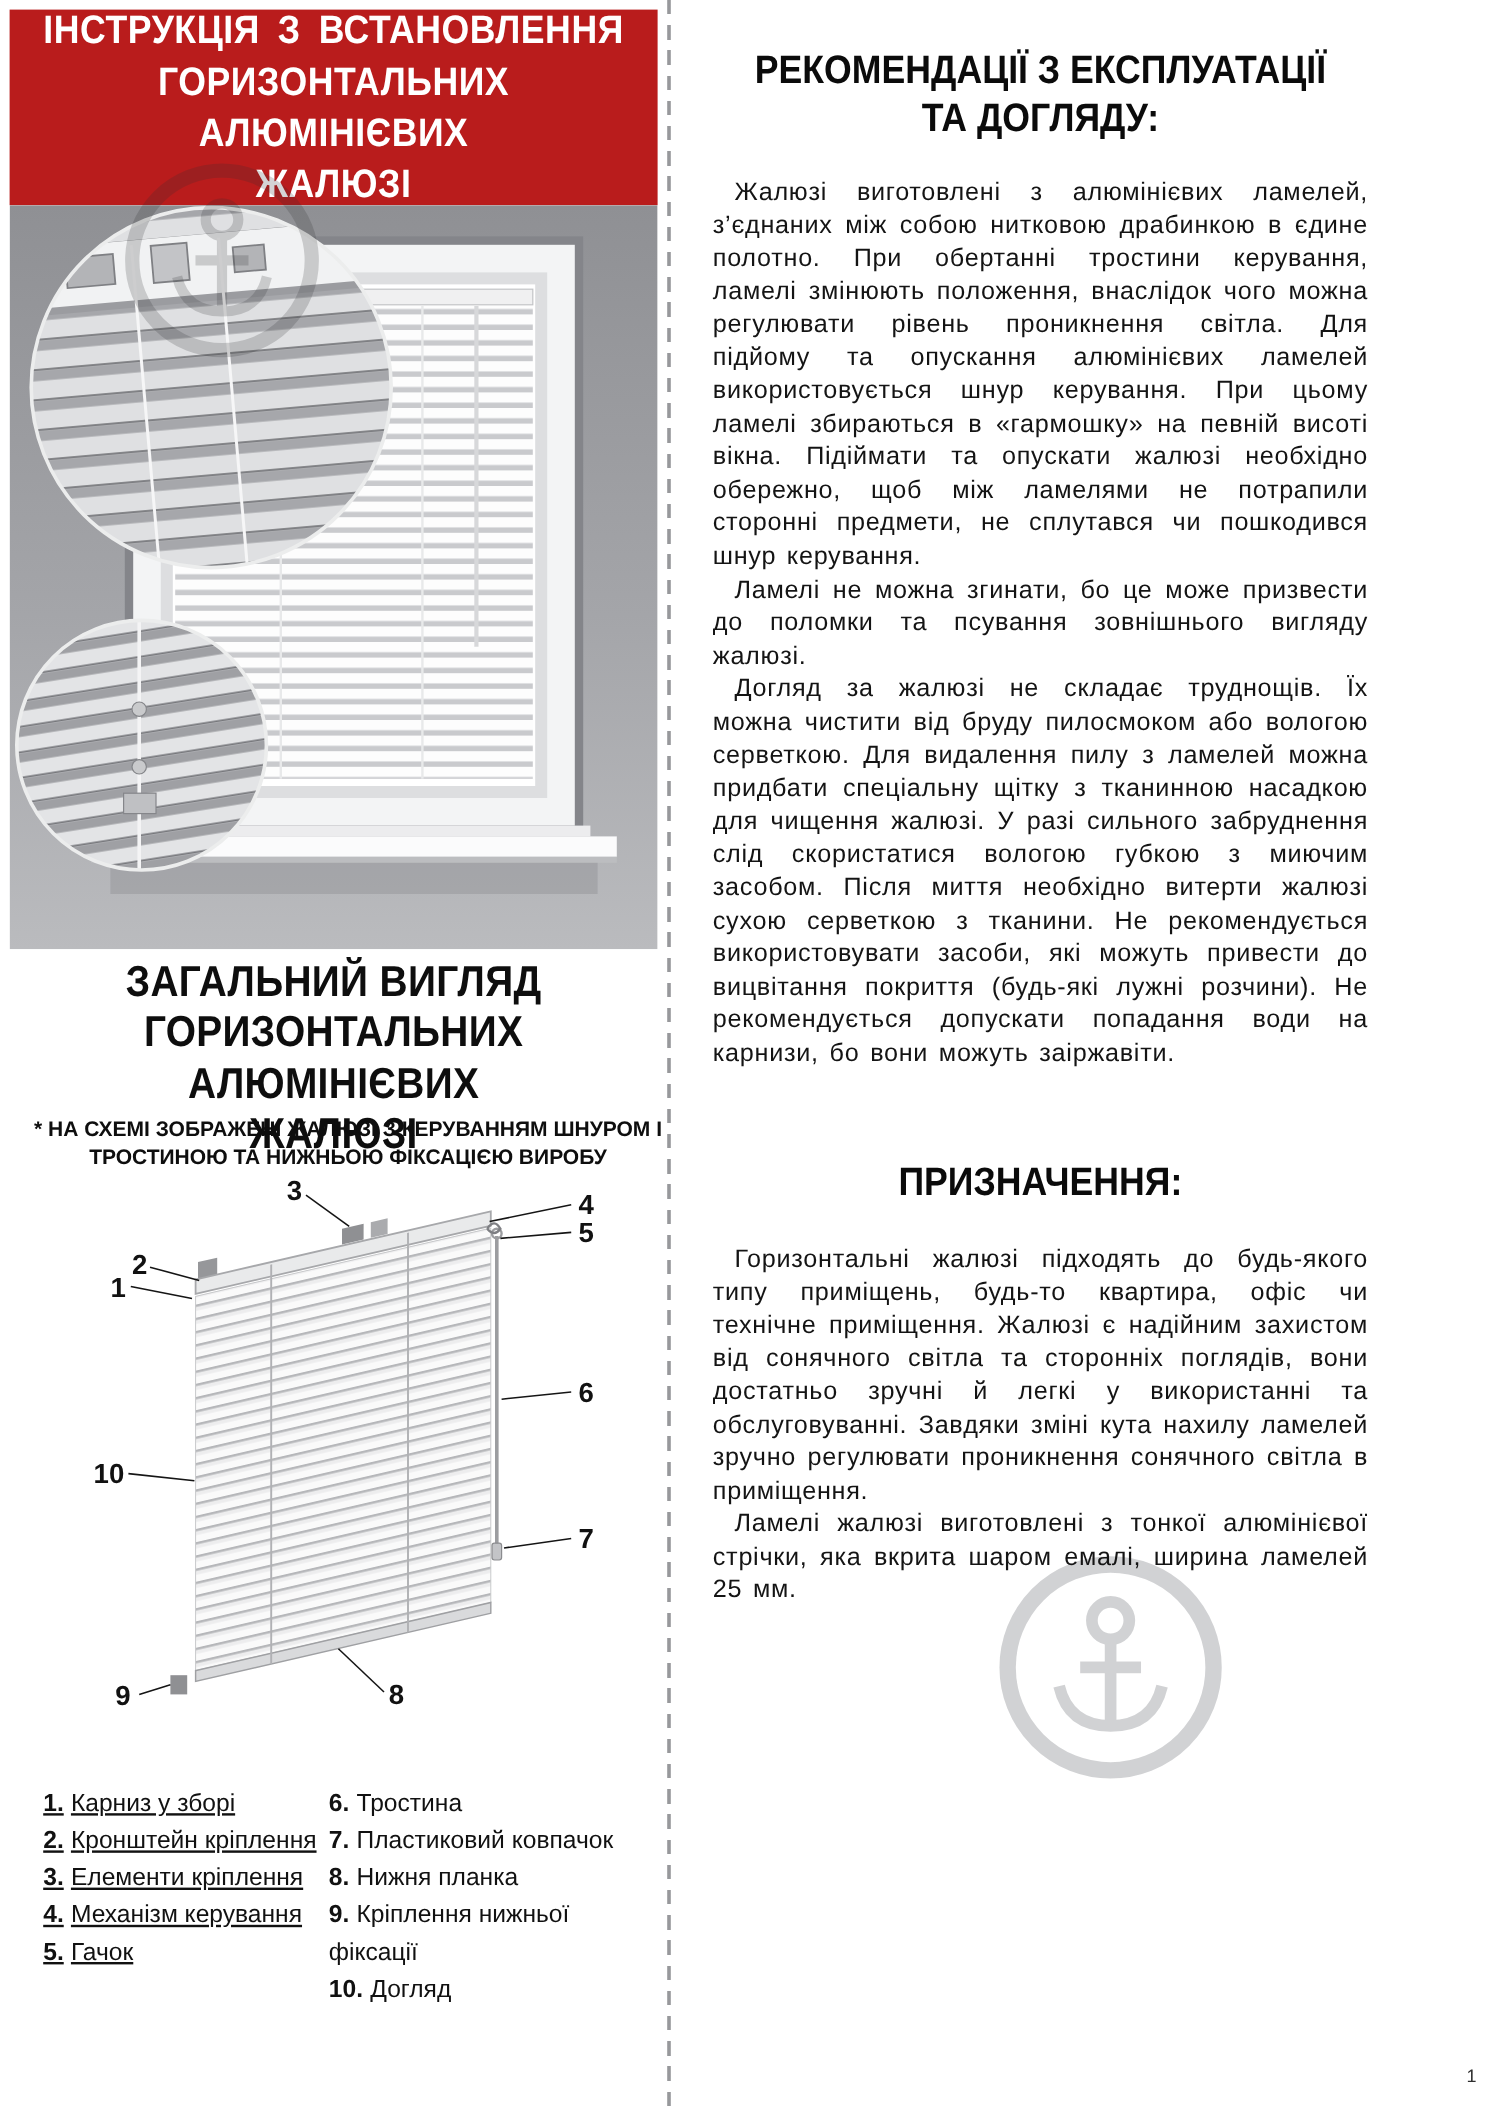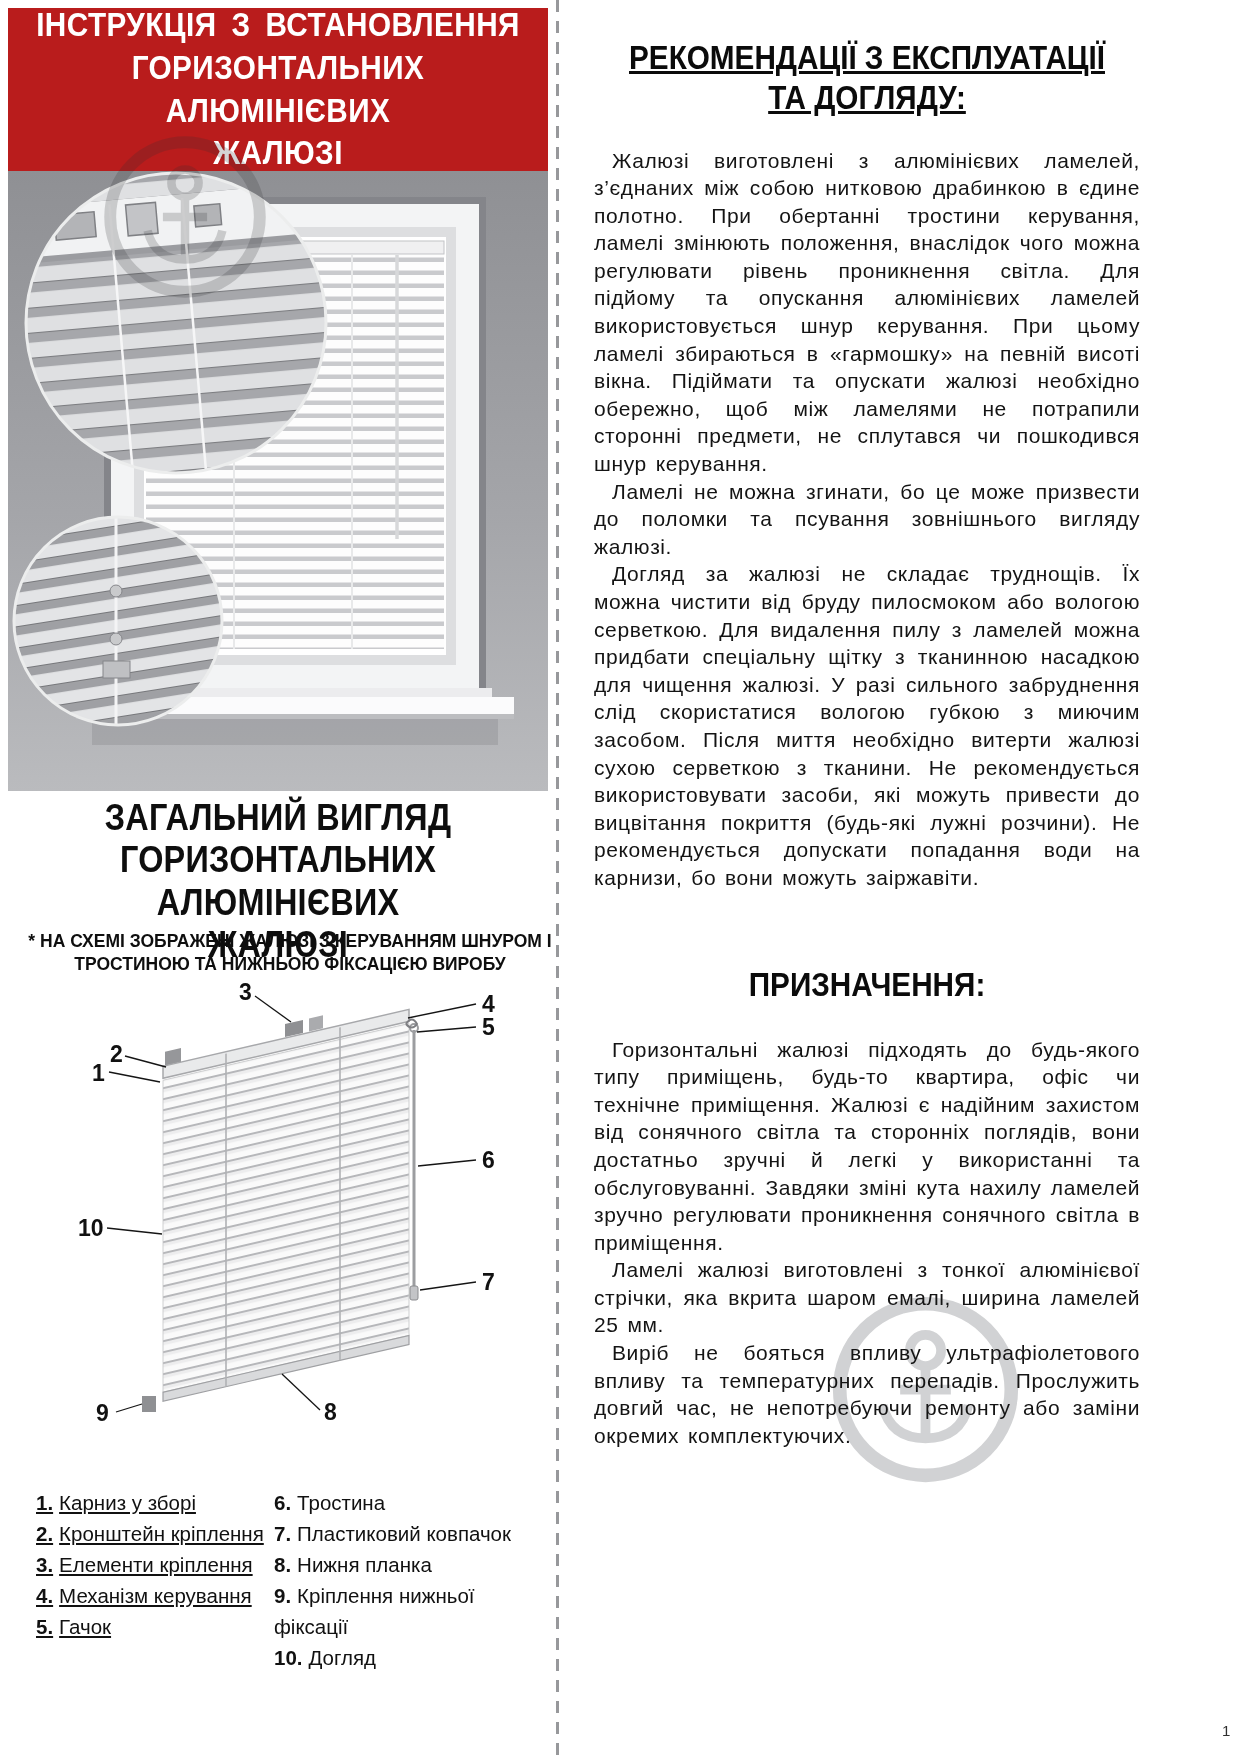--- a/index.html
+++ b/index.html
@@ -47,21 +47,21 @@
   
   .divider {
     left:556px; top:0; width:3px; height:1758px;
     background:repeating-linear-gradient(to bottom,#97989b 0 12px, transparent 12px 21px);
   }
 
   
   .right-col { left:594px; top:38px; width:546px; }
   .care-title {
     text-align:center; font-weight:bold; font-size:33px; line-height:1.22;
-    color:#0b0b0b; margin-bottom:28px;text-decoration:underline;
+    color:#0b0b0b; margin-bottom:28px;
   }
   .body-par {
     font-size:21px; line-height:27.6px;
     text-align:justify; text-indent:18px;
     letter-spacing:.6px; word-spacing:2.5px;
     color:#141414;
   }
   .purpose-title {
     text-align:center; font-weight:bold; font-size:33px;
     color:#0b0b0b; margin-top:74px; margin-bottom:32px;
@@ -271,16 +271,15 @@
   <div class="body-par">Жалюзі виготовлені з алюмінієвих ламелей, з’єднаних між собою нитковою драбинкою в єдине полотно. При обертанні тростини керування, ламелі змінюють положення, внаслідок чого можна регулювати рівень проникнення світла. Для підйому та опускання алюмінієвих ламелей використовується шнур керування. При цьому ламелі збираються в «гармошку» на певній висоті вікна. Підіймати та опускати жалюзі необхідно обережно, щоб між ламелями не потрапили сторонні предмети, не сплутався чи пошкодився шнур керування.</div>
   <div class="body-par">Ламелі не можна згинати, бо це може призвести до поломки та псування зовнішнього вигляду жалюзі.</div>
   <div class="body-par">Догляд за жалюзі не складає труднощів. Їх можна чистити від бруду пилосмоком або вологою серветкою. Для видалення пилу з ламелей можна придбати спеціальну щітку з тканинною насадкою для чищення жалюзі. У разі сильного забруднення слід скористатися вологою губкою з миючим засобом. Після миття необхідно витерти жалюзі сухою серветкою з тканини. Не рекомендується використовувати засоби, які можуть привести до вицвітання покриття (будь-які лужні розчини). Не рекомендується допускати попадання води на карнизи, бо вони можуть заіржавіти.</div>
 
   <div class="purpose-title">
     <div class="cond">ПРИЗНАЧЕННЯ:</div>
   </div>
 
   <div class="body-par">Горизонтальні жалюзі підходять до будь-якого типу приміщень, будь-то квартира, офіс чи технічне приміщення. Жалюзі є надійним захистом від сонячного світла та сторонніх поглядів, вони достатньо зручні й легкі у використанні та обслуговуванні. Завдяки зміні кута нахилу ламелей зручно регулювати проникнення сонячного світла в приміщення.</div>
   <div class="body-par">Ламелі жалюзі виготовлені з тонкої алюмінієвої стрічки, яка вкрита шаром емалі, ширина ламелей 25 мм.</div>
-  <div class="body-par">Виріб не бояться впливу ультрафіолетового впливу та температурних перепадів. Прослужить довгий час, не непотребуючи ремонту або заміни окремих комплектуючих.</div>
 </div>
 
 <div class="abs page-number">1</div>
 
 </body></html>

